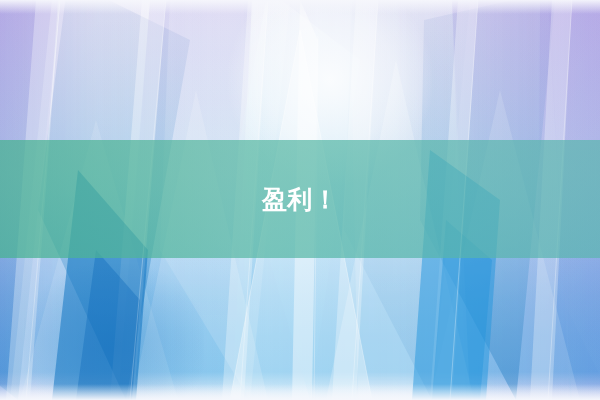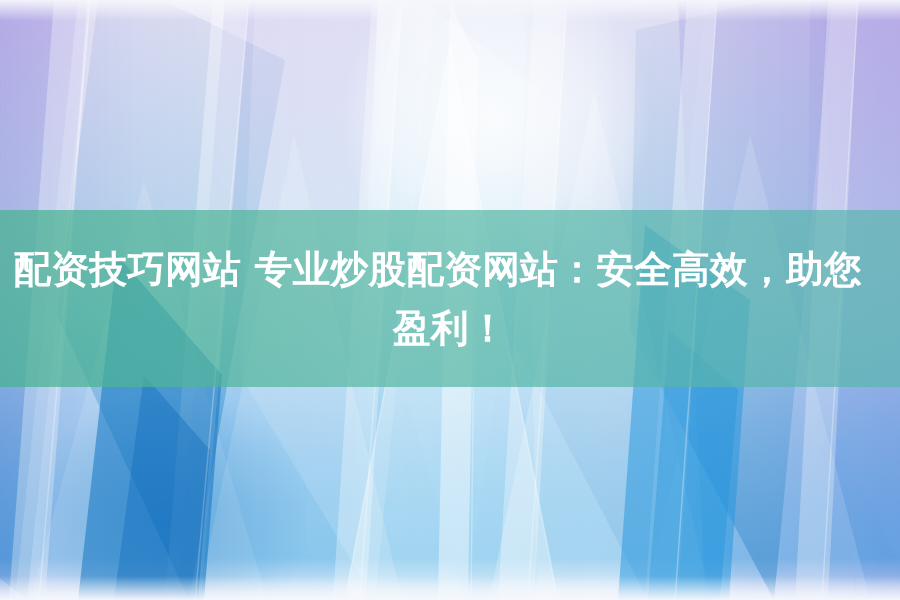--- a/index.html
+++ b/index.html
@@ -218,17 +218,16 @@
 
   <div class="glow"></div>
   <div class="glow2"></div>
 
   <div class="fade-top"></div>
   <div class="fade-bottom"></div>
 
   <div class="green-band"></div>
 
   <div class="headline">
-    <div class="hl-line l1">配资技巧网站 专业炒股配资网站：安全高效，助您</div>
     <div class="hl-line l2">盈利！</div>
   </div>
 
 </div>
 
 </body></html>

